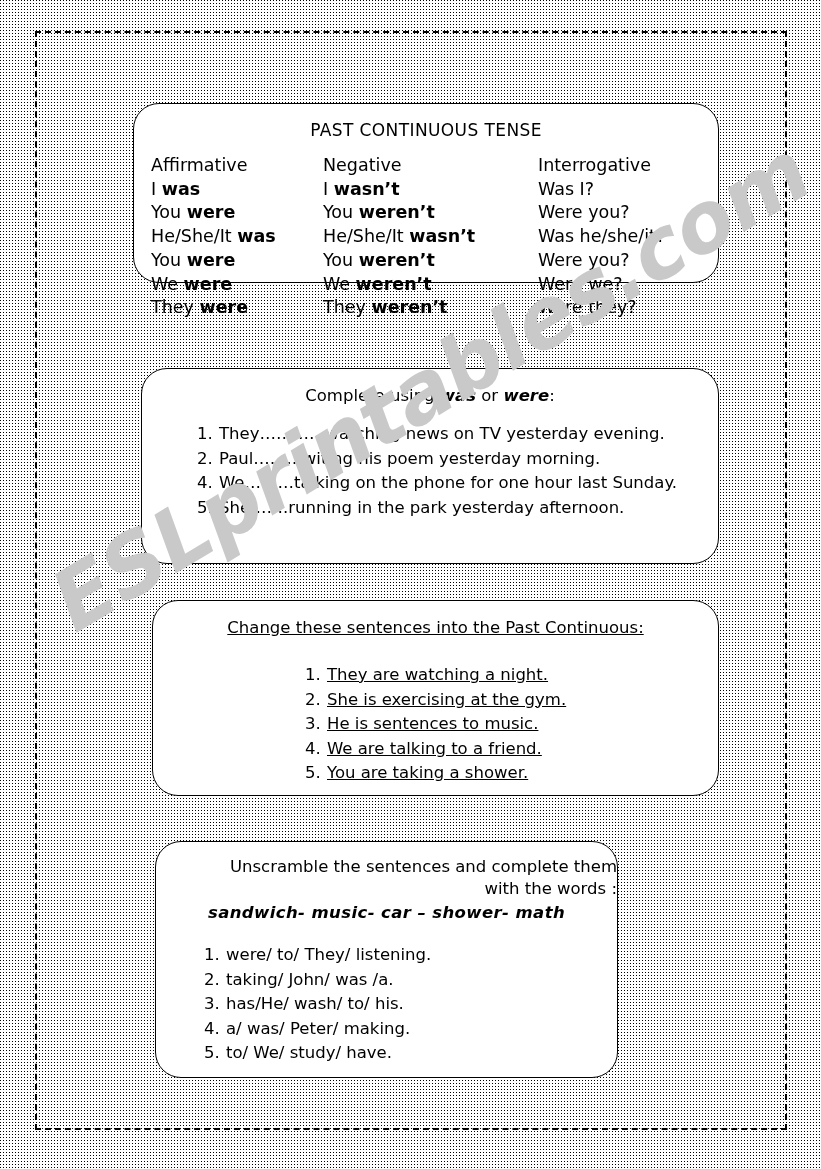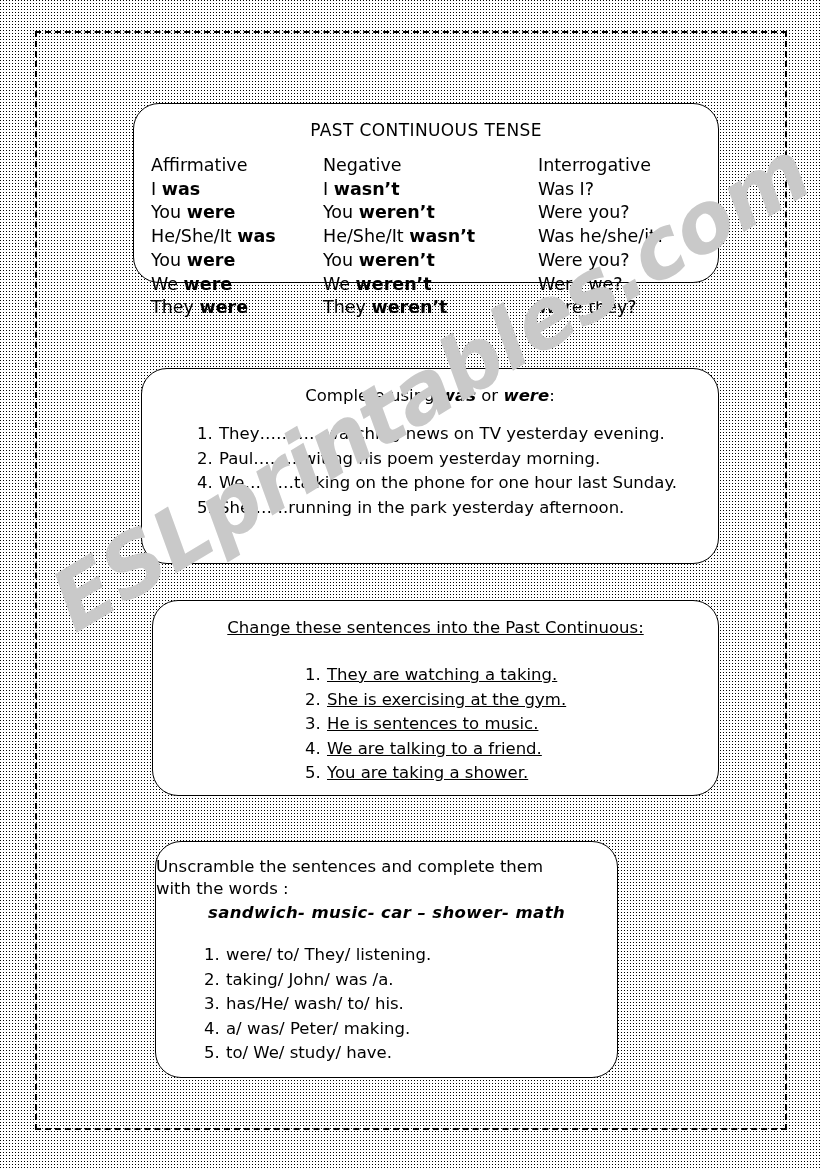--- a/index.html
+++ b/index.html
@@ -104,21 +104,21 @@
   .ex-title {
     text-align: center;
     font-size: 16.5px;
     padding-top: 17px;
   }
   .ex-title i {
     font-style: italic;
     font-weight: bold;
   }
   .ex-title-2 {
-    text-align: left;
+    text-align: right;
     font-size: 16.5px;
     line-height: 22px;
   }
   .wordbank {
     text-align: center;
     font-style: italic;
     font-weight: bold;
     font-size: 16.5px;
     letter-spacing: 0.4px;
     padding-top: 3px;
@@ -202,21 +202,21 @@
         <li><span class="num">1.</span><span>They…………watching news on TV yesterday evening.</span></li>
         <li><span class="num">2.</span><span>Paul………witing his poem yesterday morning.</span></li>
         <li><span class="num">4.</span><span>We………talking on the phone for one hour last Sunday.</span></li>
         <li><span class="num">5.</span><span>She…….running in the park yesterday afternoon.</span></li>
       </ol>
   </div>
 
   <div class="box" id="box-change">
     <div class="ex-title">Change these sentences into the Past Continuous:</div>
     <ol class="ex-list" id="list-change">
-        <li><span class="num">1.</span><span>They are watching a taking.</span></li>
+        <li><span class="num">1.</span><span>They are watching a night.</span></li>
         <li><span class="num">2.</span><span>She is exercising at the gym.</span></li>
         <li><span class="num">3.</span><span>He is sentences to music.</span></li>
         <li><span class="num">4.</span><span>We are talking to a friend.</span></li>
         <li><span class="num">5.</span><span>You are taking a shower.</span></li>
       </ol>
   </div>
 
   <div class="box" id="box-unscramble">
     <div class="ex-title-2" id="title-unscramble">
       <div>Unscramble the sentences and complete them</div>

